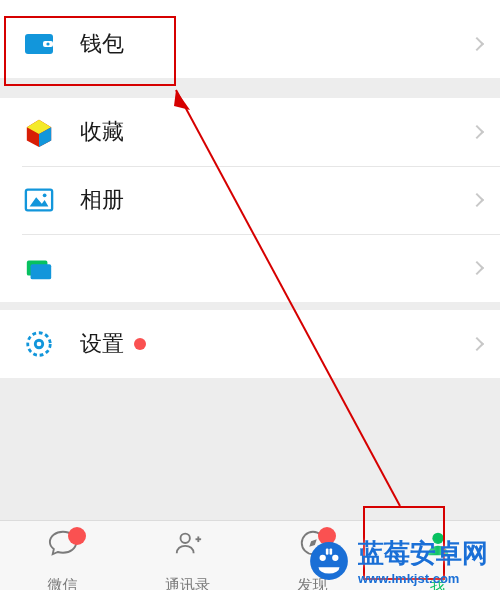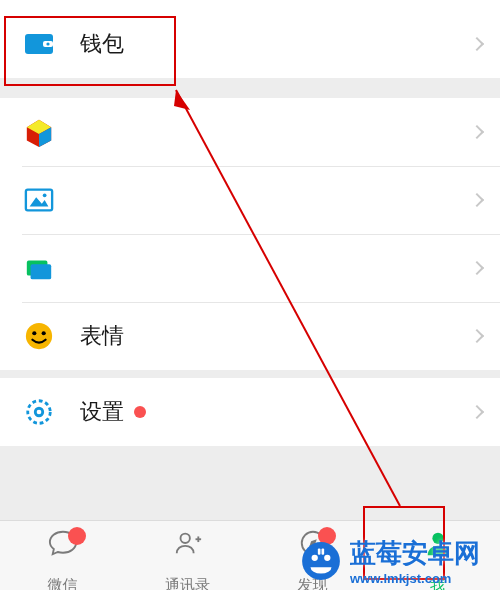--- a/index.html
+++ b/index.html
@@ -87,21 +87,21 @@
   .tab.active .tlabel { color: #07c160; }
   .tbadge {
     position: absolute;
     top: 6px; left: 54%;
     min-width: 18px; height: 18px;
     border-radius: 9px;
     background: #fa5151;
   }
   .wm {
     position: absolute;
-    right: 20px; bottom: 14px;
+    right: 12px; bottom: 14px;
     display: flex; align-items: center; gap: 8px;
     color: #1a6fd6;
     font-size: 26px;
     font-weight: 700;
     z-index: 10;
     pointer-events: none;
     text-shadow: 0 0 4px rgba(255,255,255,0.6);
   }
   .wm svg { width: 42px; height: 42px; }
 </style>
@@ -133,51 +133,41 @@
 
   <div class="group mid">
     <div class="item">
       <span class="icon">
         <svg viewBox="0 0 32 32" width="30" height="30">
             <polygon points="16,3 29,11 29,25 16,32 3,25 3,11" fill="#d81e06"></polygon>
             <polygon points="16,3 29,11 16,18 3,11" fill="#f4ea2a"></polygon>
             <polygon points="16,18 29,11 29,25 16,32" fill="#1296db"></polygon>
           </svg>
       </span>
+      <span class="label">收藏</span>
       <span class="chev"></span>
     </div>
     <div class="item">
       <span class="icon">
         <svg viewBox="0 0 32 32" width="30" height="30">
             <rect x="2" y="5" width="28" height="22" rx="2" fill="none" stroke="#1296db" stroke-width="2.5"></rect>
             <polygon points="6,23 13,13 19,20 22,16 26,23" fill="#1296db"></polygon>
             <circle cx="22" cy="11" r="2" fill="#1296db"></circle>
           </svg>
       </span>
+      <span class="label">相册</span>
       <span class="chev"></span>
     </div>
     <div class="item">
       <span class="icon">
         <svg viewBox="0 0 32 32" width="30" height="30">
             <rect x="3" y="8" width="22" height="16" rx="2" fill="#07c160"></rect>
             <rect x="7" y="12" width="22" height="16" rx="2" fill="#1296db"></rect>
           </svg>
       </span>
-      <span class="chev"></span>
-    </div>
-    <div class="item">
-      <span class="icon">
-        <svg viewBox="0 0 32 32" width="30" height="30">
-            <circle cx="16" cy="16" r="14" fill="#f7b500"></circle>
-            <circle cx="11" cy="13" r="2.2" fill="#000"></circle>
-            <circle cx="21" cy="13" r="2.2" fill="#000"></circle>
-            <path d="M9 20 Q16 26 23 20" stroke="#000" stroke-width="2.4" fill="none" stroke-linecap="round"></path>
-          </svg>
-      </span>
-      <span class="label">表情</span>
       <span class="chev"></span>
     </div>
   </div>
 
   <div class="group bottom">
     <div class="item">
       <span class="icon">
         <svg viewBox="0 0 32 32" width="30" height="30">
             <circle cx="16" cy="16" r="12" fill="none" stroke="#1296db" stroke-width="3" stroke-dasharray="4 3"></circle>
             <circle cx="16" cy="16" r="4" fill="none" stroke="#1296db" stroke-width="3"></circle>

